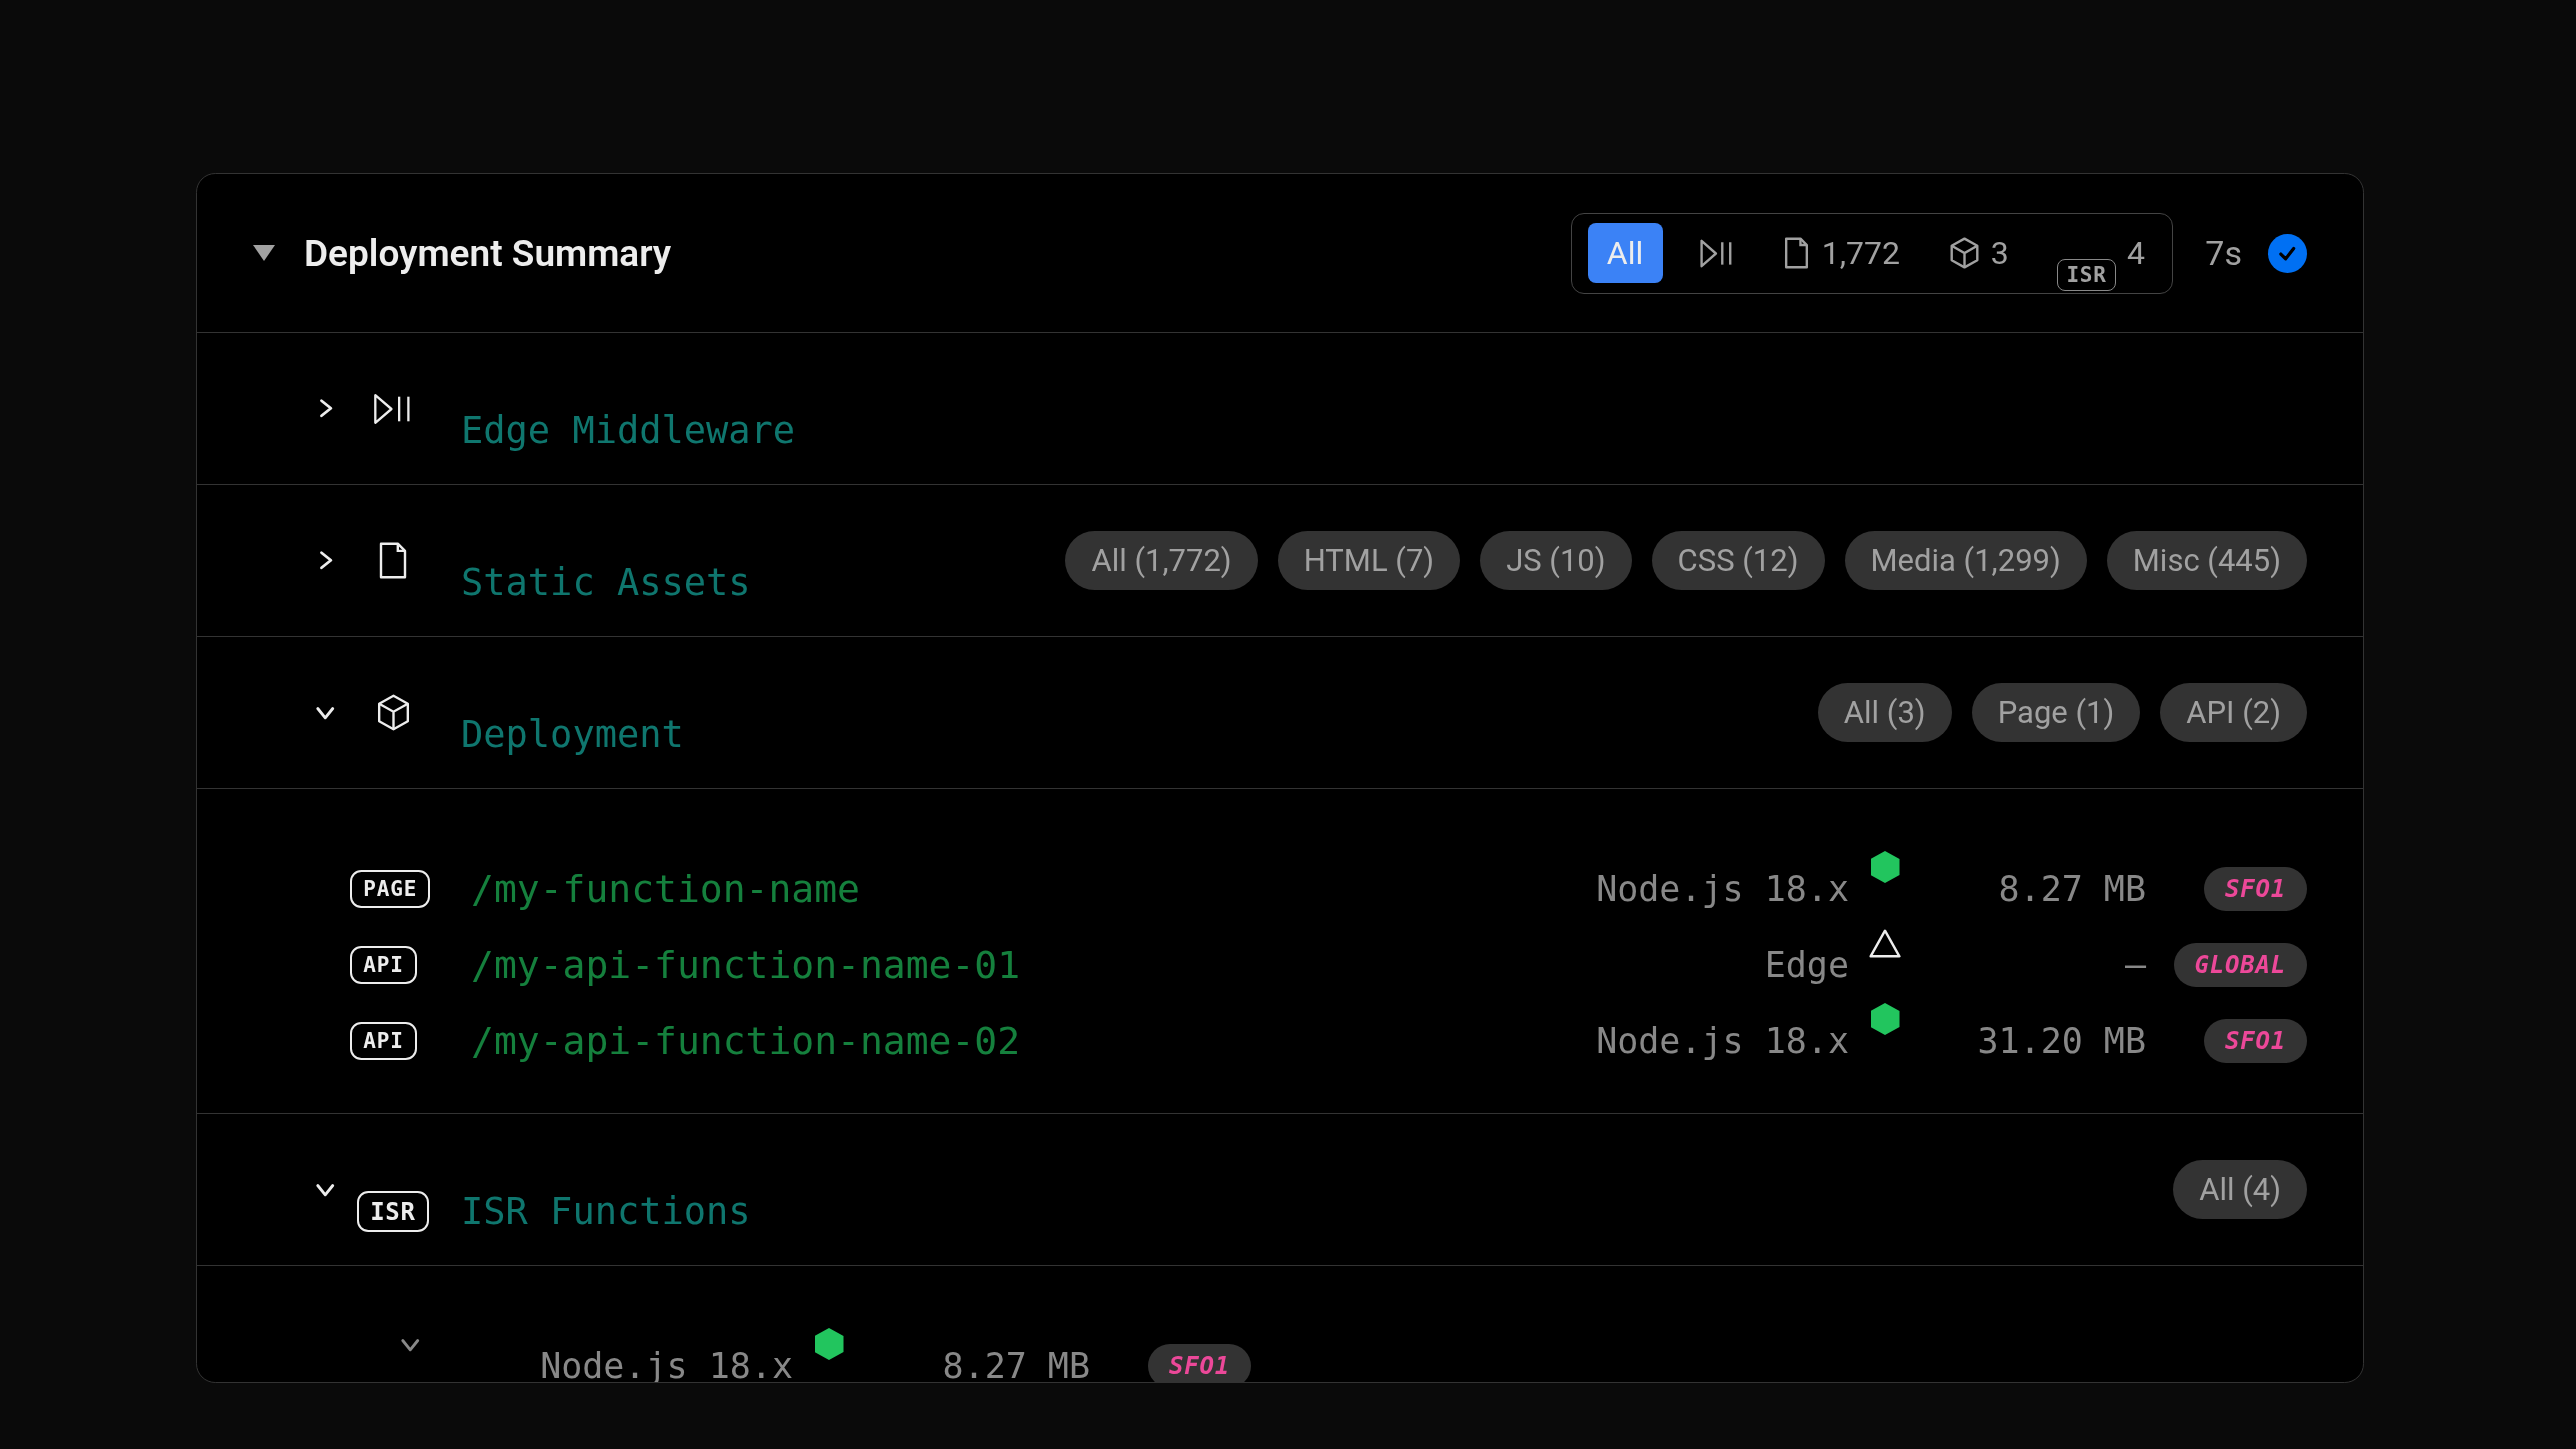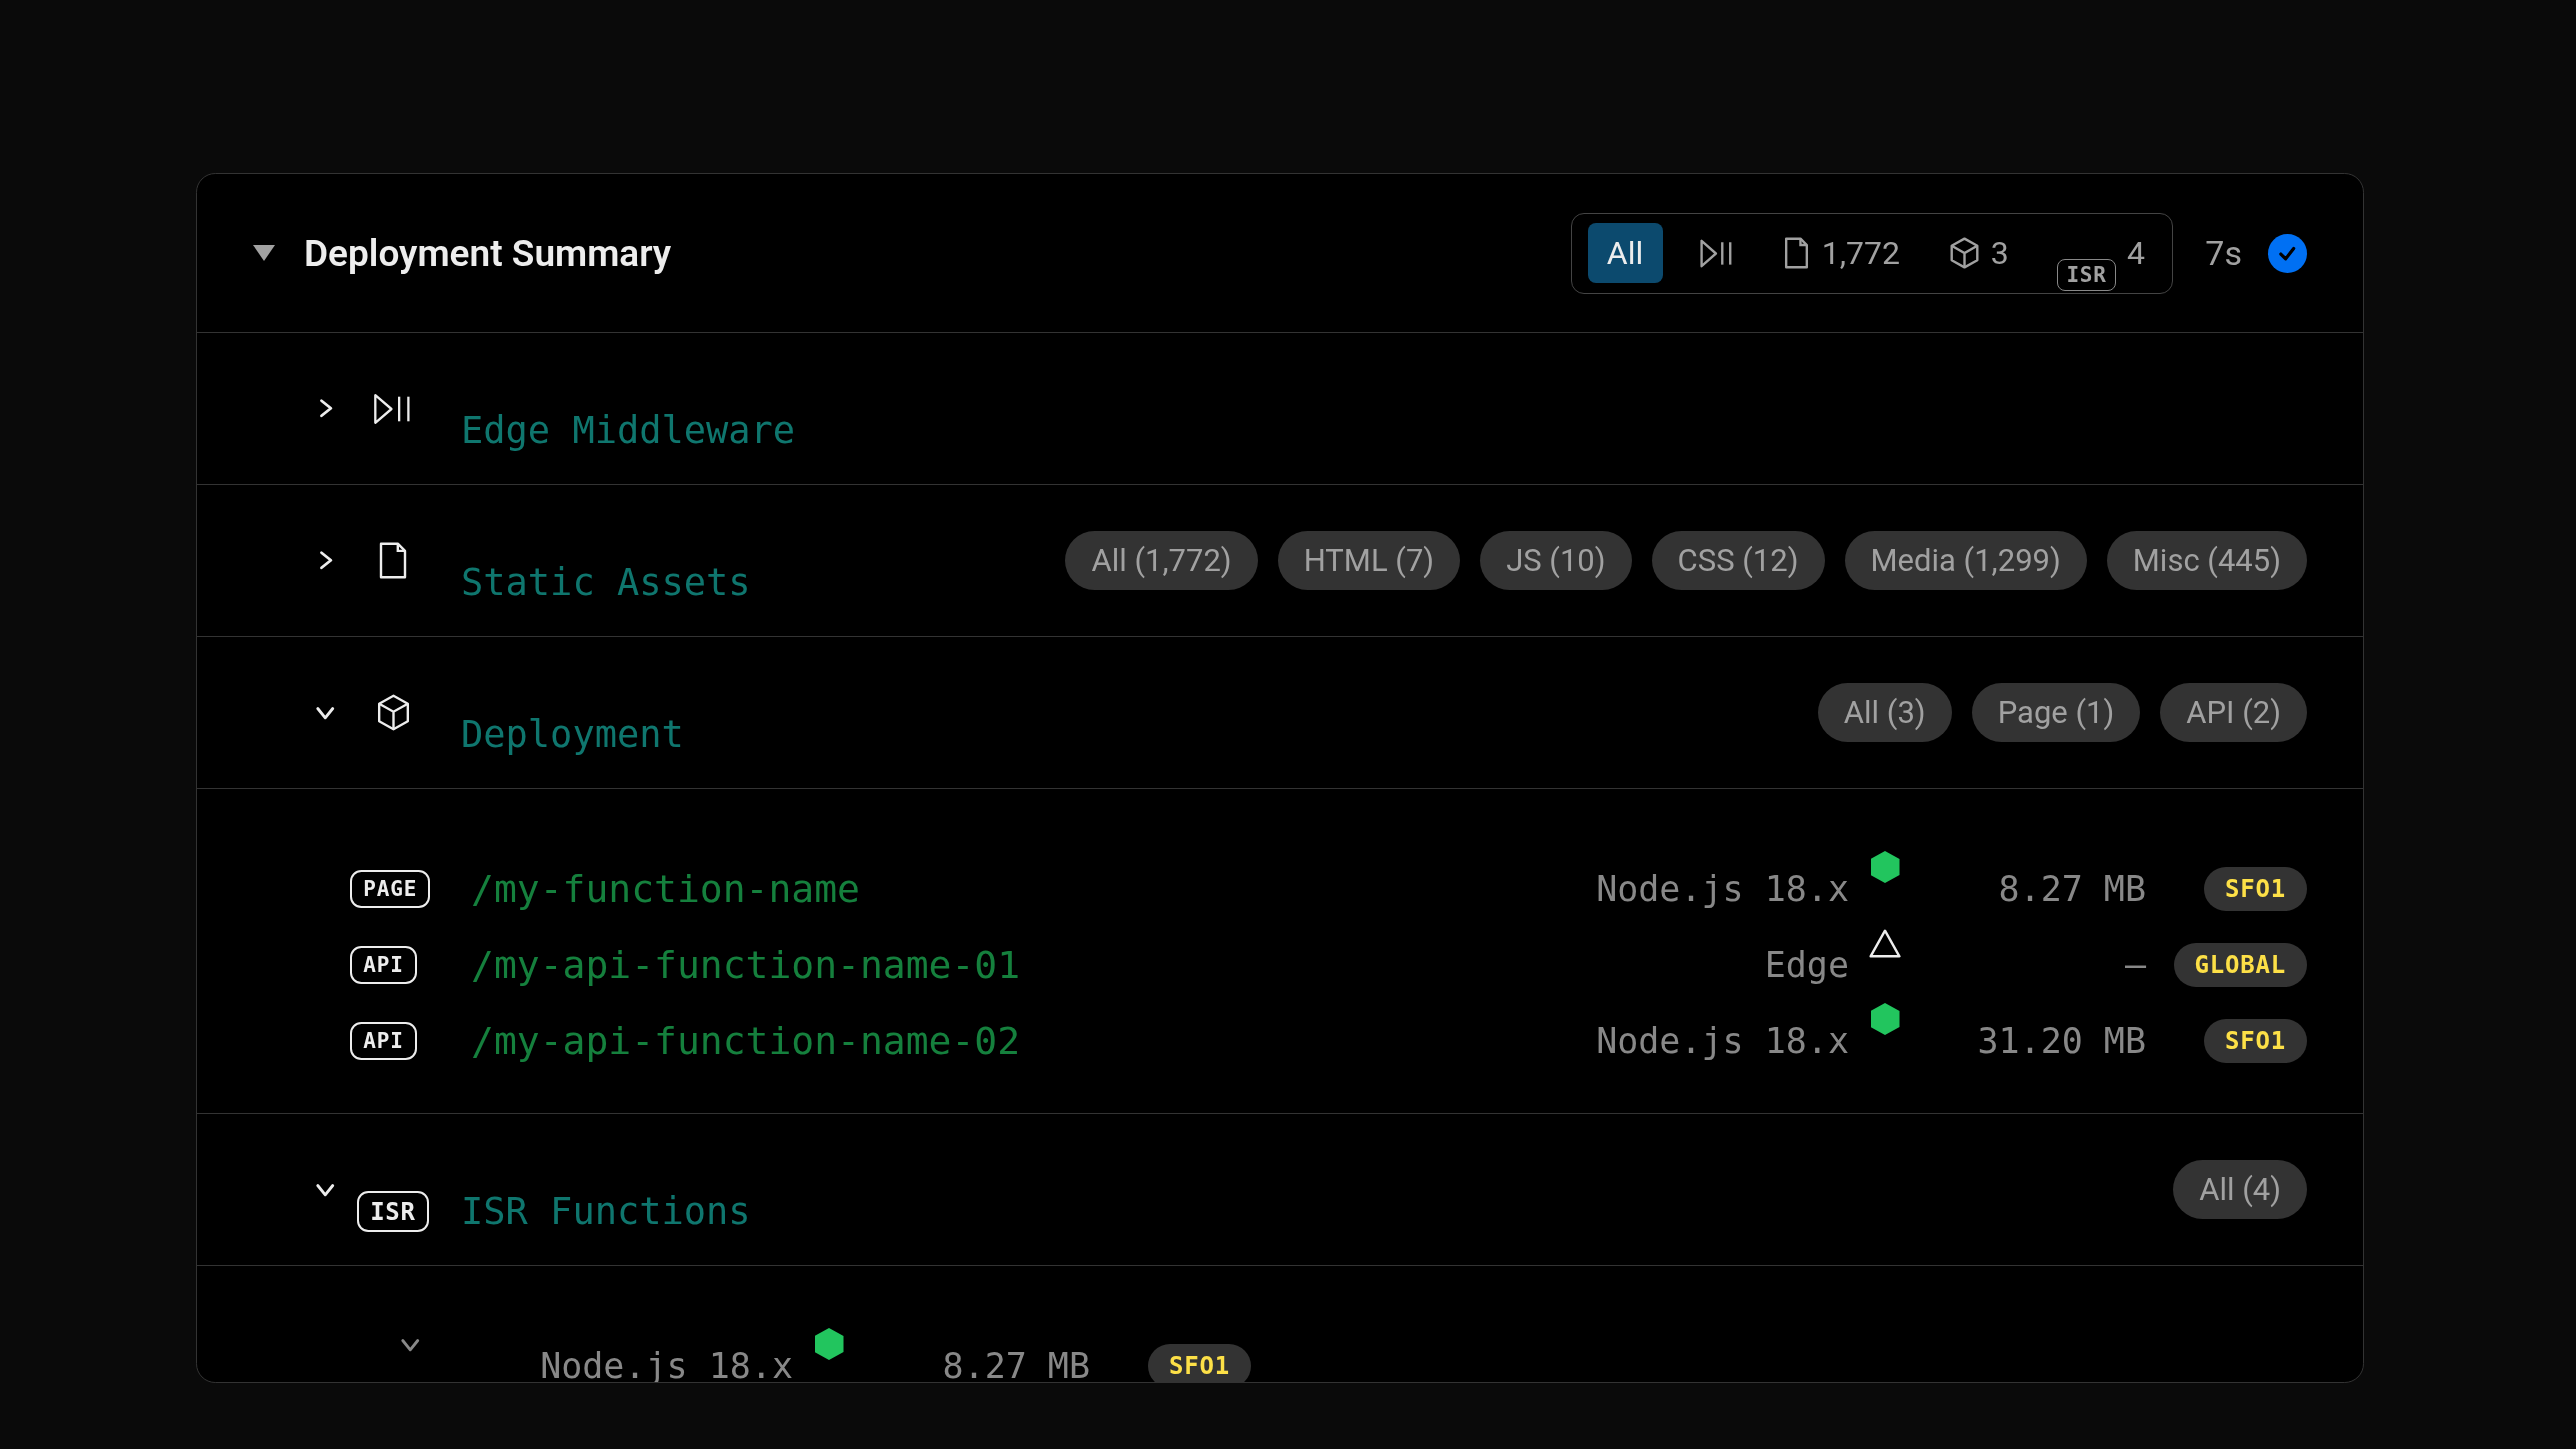--- a/index.html
+++ b/index.html
@@ -92,21 +92,21 @@
   .seg-item {
     display: flex;
     align-items: center;
     gap: 11.3px;
     font-size: 32px;
     color: #a1a1a1;
     padding: 6.4px 11.3px;
     border-radius: 8px;
   }
   .seg-item.active {
-    background: #0c4a6e;
+    background: #3b82f6;
     color: #ededed;
     padding: 11.3px 19.3px;
   }
   .isr-badge {
     border: 1.6px solid #888;
     border-radius: 8px;
     padding: 3.2px 8px;
     font-size: 21px;
     font-weight: 700;
     letter-spacing: 0.8px;
@@ -185,26 +185,27 @@
     color: #888;
   }
   .region-col {
     width: 161px;
     display: flex;
     justify-content: flex-end;
     flex-shrink: 0;
   }
   .region-pill {
     background: #333;
-    color: #fde047;
+    color: #ec4899;
     border-radius: 804px;
     padding: 8px 21px;
     font-size: 24px;
     font-weight: 600;
     letter-spacing: 0.8px;
+    font-style: italic;
   }
   .hex {
     width: 29px;
     height: 32px;
     background: #22c55e;
     clip-path: polygon(50% 0%, 100% 25%, 100% 75%, 50% 100%, 0% 75%, 0% 25%);
   }
   svg { display: block; }
   .lead-gap { width: 56px; flex-shrink: 0; }
   .lead-gap2 { width: 97px; flex-shrink: 0; }

